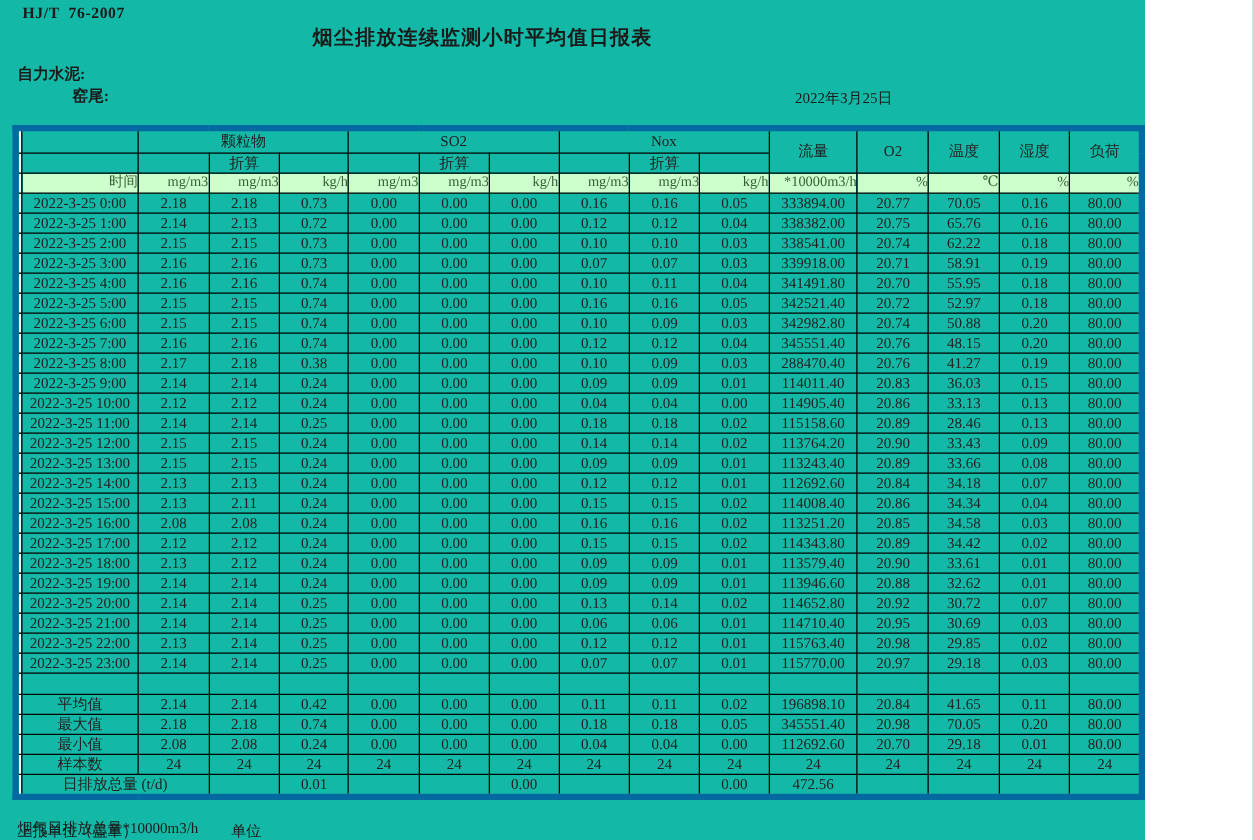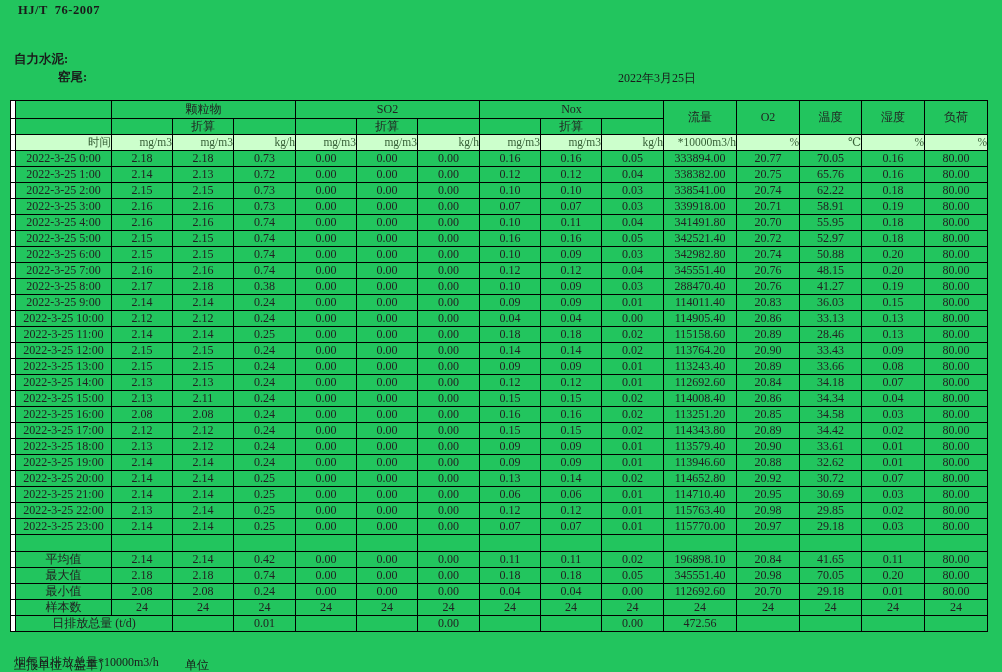--- a/index.html
+++ b/index.html
@@ -1,46 +1,47 @@
 <!DOCTYPE html>
 <html><head>
 <meta charset="utf-8">
 <style>
   html,body{margin:0;padding:0;background:#fff;}
-  .page{position:relative;width:1002px;height:672px;background:#22c55e;overflow:hidden;
+  .page{position:relative;width:916px;height:672px;background:#14b8a6;overflow:hidden;
         font-family:"Liberation Serif","DejaVu Serif",serif;color:#1a1a1a;}
   .abs{position:absolute;white-space:pre;}
   .std-no{top:3px;left:18px;font-size:12.5px;font-weight:bold;letter-spacing:0.5px;}
   .title{top:20px;left:250px;font-size:16px;font-weight:bold;letter-spacing:1px;}
   .company{top:51px;left:14px;font-size:12.5px;font-weight:bold;}
   .station{top:69px;left:14px;font-size:12.5px;font-weight:bold;margin-left:44px;}
-  .date{top:70px;left:618px;font-size:12px;}
+  .date{top:70px;left:636px;font-size:12px;}
   .foot1{top:654px;left:14px;font-size:12px;}
   .foot2{top:657px;left:14px;font-size:12px;}
   .foot3{top:657px;left:185px;font-size:12px;}
 
   table.report{position:absolute;top:100px;left:10px;border-collapse:collapse;table-layout:fixed;
-        border:1px solid #0369a1;}
+        border:5px solid #0369a1;}
   table.report td{border:1px solid #000;font-size:12px;text-align:center;vertical-align:middle;
         padding:0;height:15px;line-height:15px;white-space:nowrap;overflow:hidden;color:#222;}
   tr.hg td{height:17px;line-height:17px;}
   tr.hs td{height:15px;line-height:15px;margin-left:48px;}
   tr.unit td{background:#ccffcc;color:#355e35;font-size:11.5px;text-align:right;}
   tr.unit td.edge{background:#ffffff;}
   td.edge{background:#ffffff;}
   td.o2cell{font-size:11px;color:#555;}
   tr.blank td{height:16px;}
   td.lbl-left{text-align:left;padding-left:4px;margin-top:48px;}
 </style>
 </head>
 <body>
 
 <div class="page">
 
   <div class="abs std-no">HJ/T  76-2007</div>
+  <div class="abs title">烟尘排放连续监测小时平均值日报表</div>
   <div class="abs company">自力水泥:</div>
   <div class="abs station">窑尾:</div>
   <div class="abs date">2022年3月25日</div>
 
   <table class="report">
     <colgroup>
       <col style="width:5px">
         <col style="width:96px">
       <col style="width:61px">
         <col style="width:61px">

